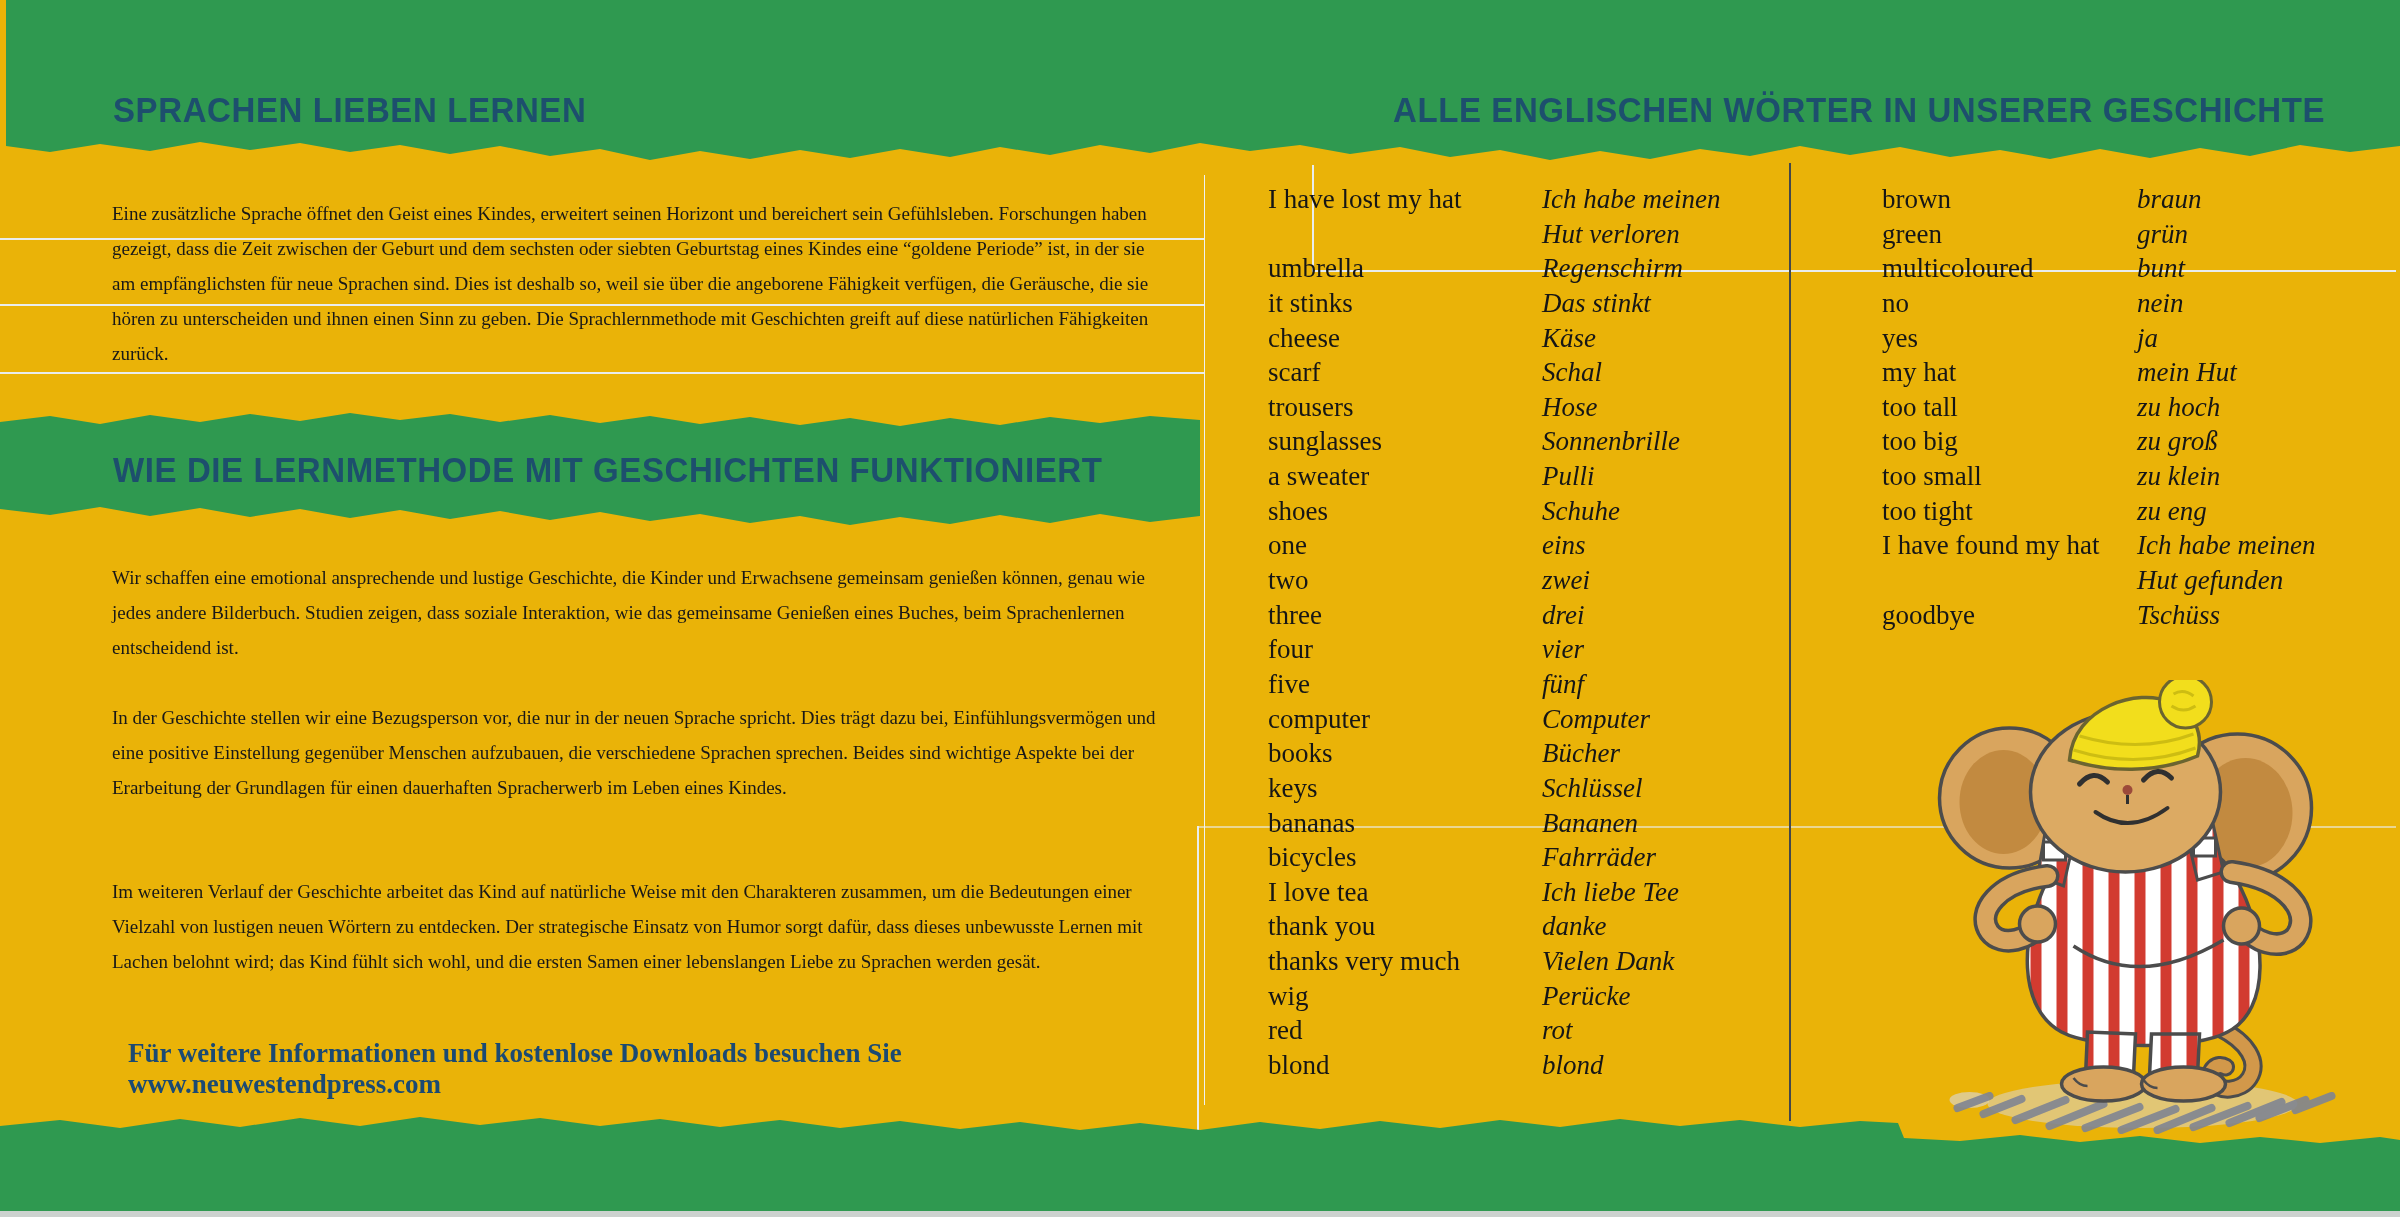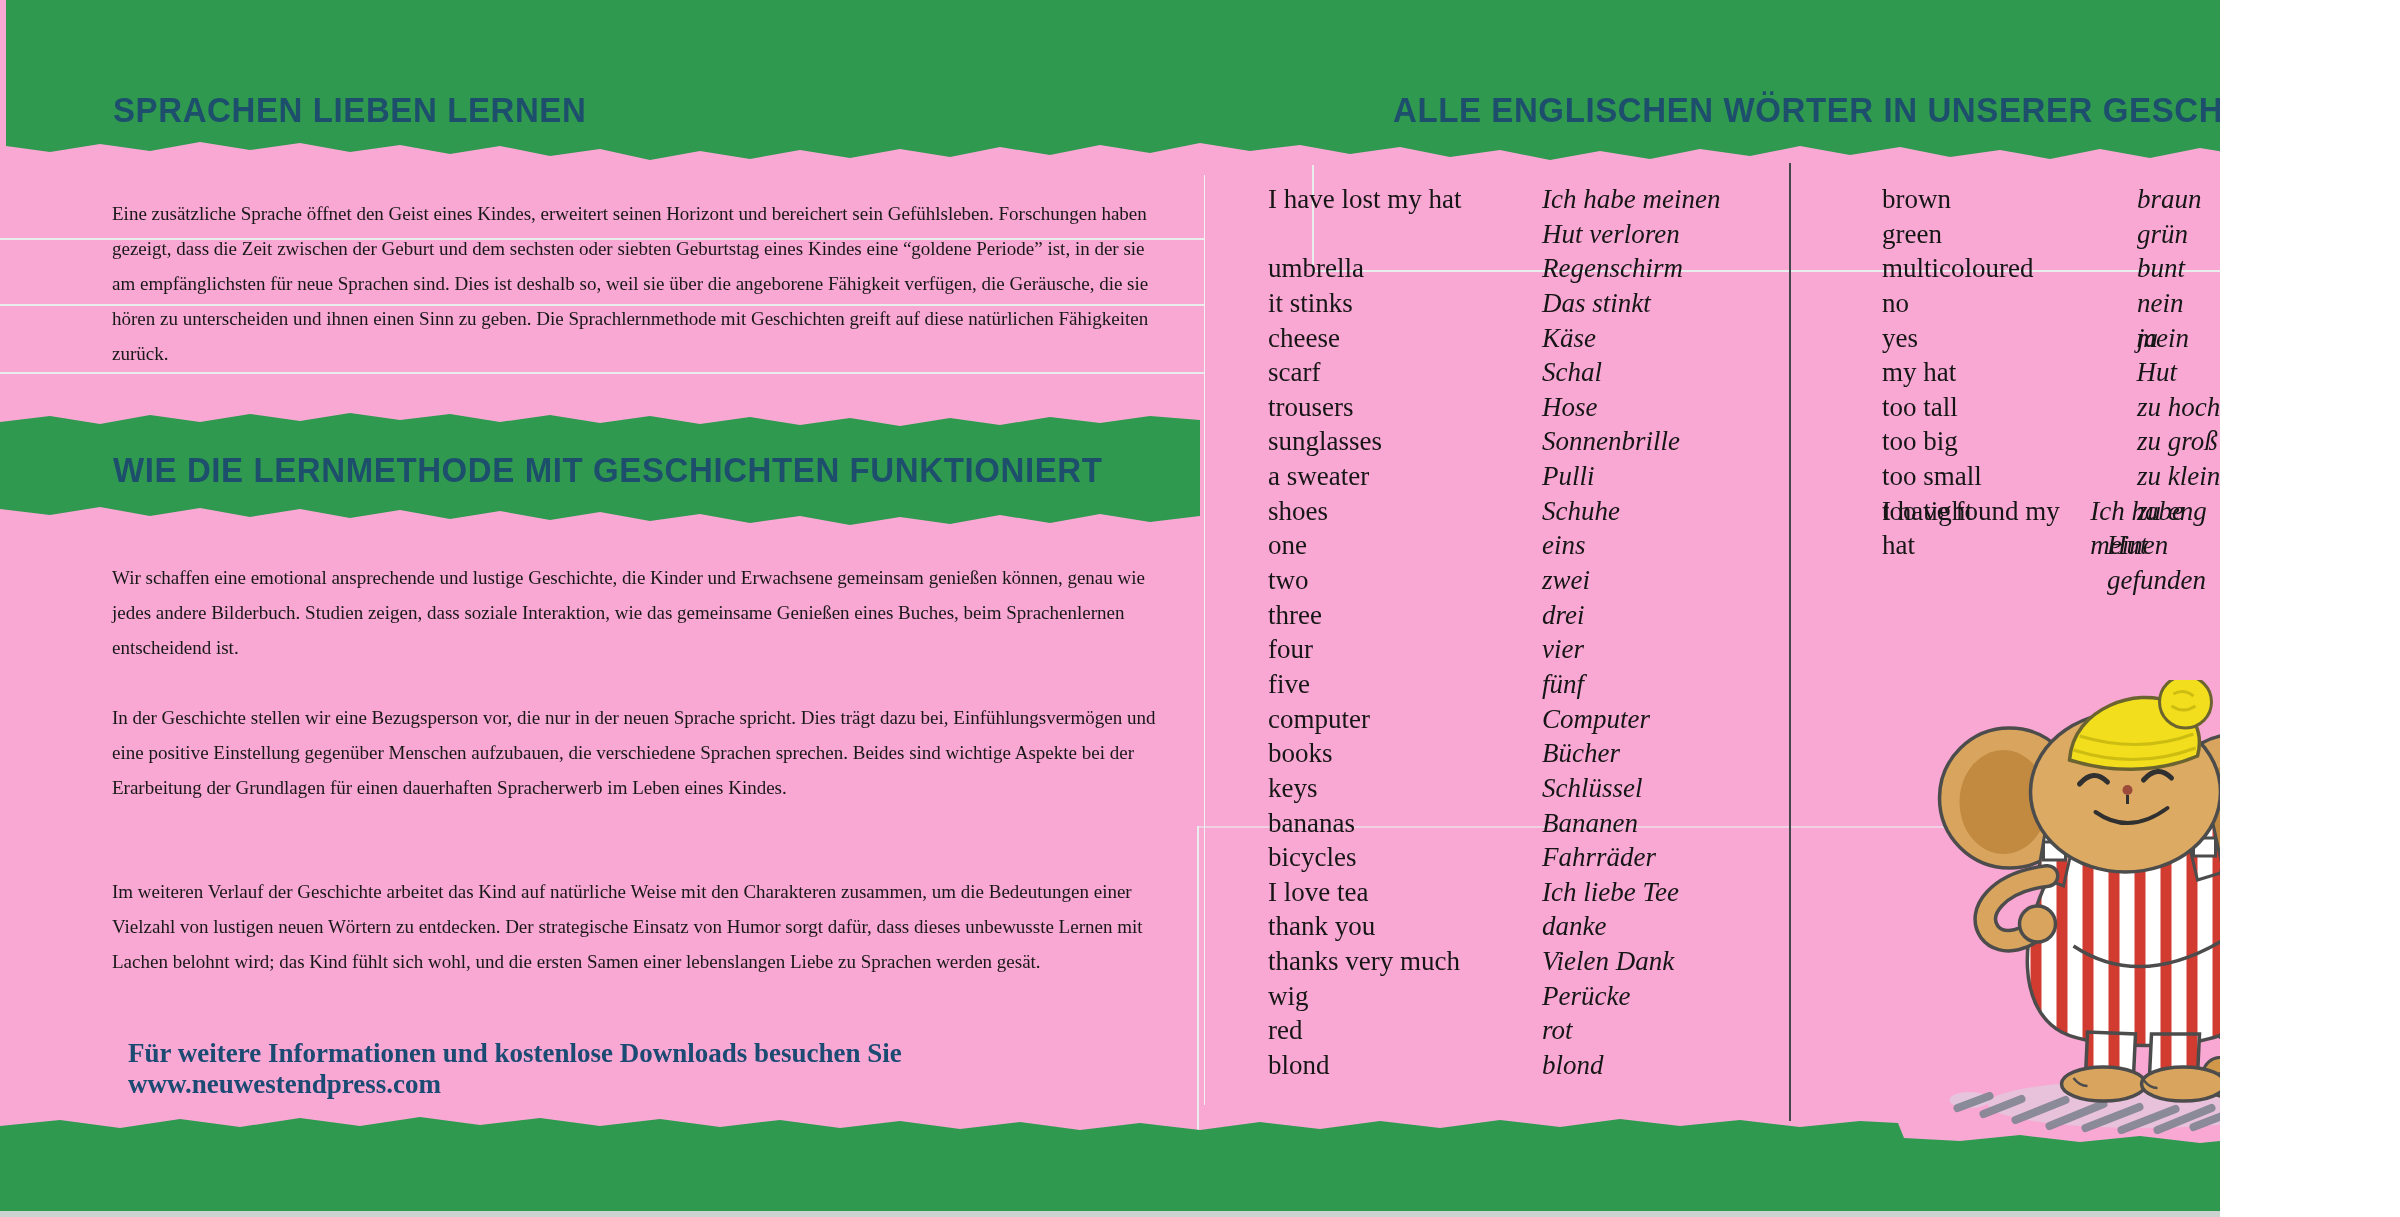--- a/index.html
+++ b/index.html
@@ -1,16 +1,16 @@
 <!DOCTYPE html>
 <html><head>
 <meta charset="utf-8">
 <style>
   html,body{margin:0;padding:0;background:#ffffff;}
-  #canvas{position:relative;width:2220px;height:1217px;background:#f9a8d4;overflow:hidden;
+  #canvas{position:relative;width:2400px;height:1217px;background:#eab308;overflow:hidden;
           font-family:"Liberation Serif", serif;color:#161616;}
   svg{display:block;}
   .band{position:absolute;left:0;}
   .band-heading{position:absolute;font-family:"Liberation Sans", sans-serif;font-weight:700;
                 font-size:33px;letter-spacing:0.6px;color:#1d4f6d;white-space:nowrap;
                 transform:scaleY(1.08);transform-origin:top left;}
   .para{position:absolute;left:112px;width:1045px;font-size:19px;line-height:35px;color:#181818;}
   .footer-line{position:absolute;left:112px;width:1080px;font-size:27px;font-weight:700;color:#1b4a73;margin-left:16px;}
   .vocab{position:absolute;display:flex;flex-direction:column;}
   .vrow{display:flex;align-items:flex-end;height:34.65px;line-height:34.65px;font-size:27px;}
@@ -256,20 +256,24 @@
         <div class="vrow">
           <span class="en">I have found my hat</span>
           <span class="de">Ich habe meinen</span>
         </div>
 
         <div class="vrow">
           <span class="en"></span>
           <span class="de">Hut gefunden</span>
         </div>
 
+        <div class="vrow">
+          <span class="en">goodbye</span>
+          <span class="de">Tschüss</span>
+        </div>
       </div>
 
     <svg class="illustration" viewBox="0 0 500 470">
       <defs>
         <pattern id="stripes" patternUnits="userSpaceOnUse" width="26" height="20">
           <rect width="26" height="20" fill="#ffffff"></rect>
           <rect x="3" width="11" height="20" fill="#d23b30"></rect>
         </pattern>
       </defs>
 

